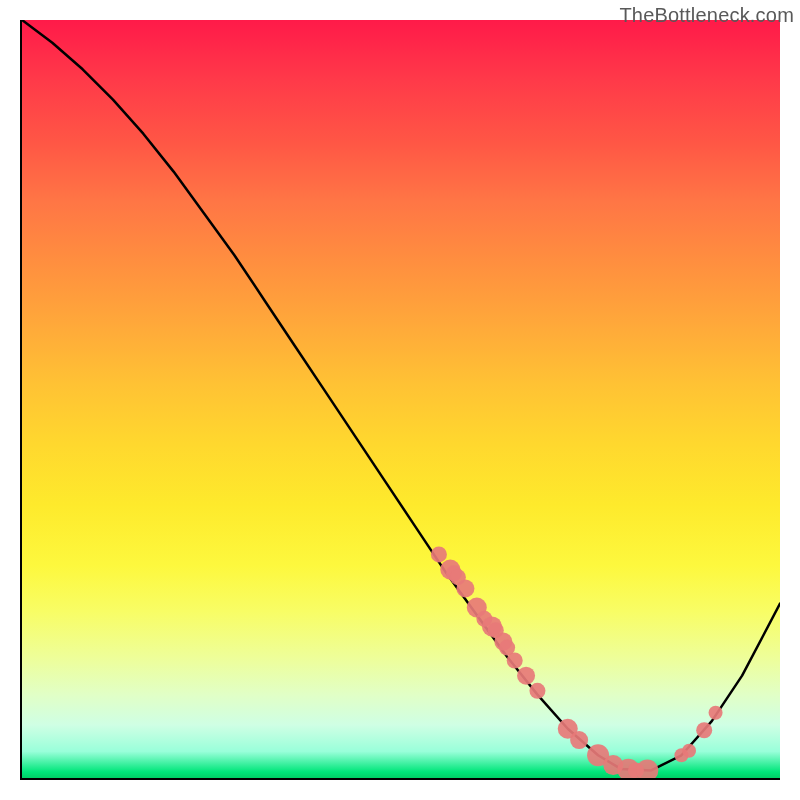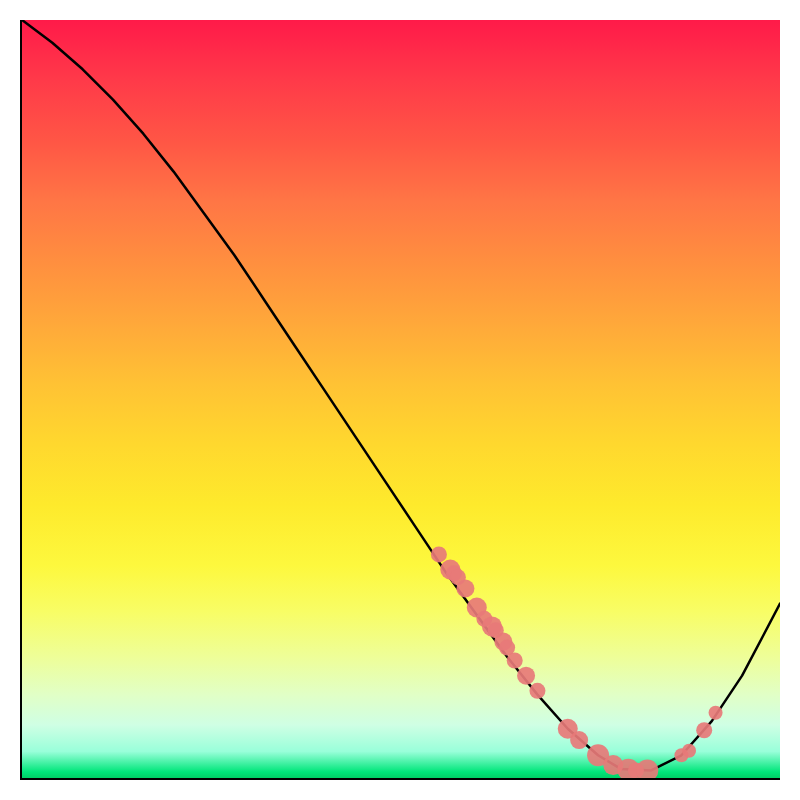--- a/index.html
+++ b/index.html
@@ -101,13 +101,14 @@
           <circle cx="606.40" cy="749.66" r="11" fill="#e77a78" fill-opacity="0.92"></circle>
           <circle cx="613.98" cy="750.42" r="8" fill="#e77a78" fill-opacity="0.92"></circle>
           <circle cx="625.35" cy="750.42" r="11" fill="#e77a78" fill-opacity="0.92"></circle>
           <circle cx="659.46" cy="735.26" r="7" fill="#e77a78" fill-opacity="0.92"></circle>
           <circle cx="667.04" cy="730.71" r="7" fill="#e77a78" fill-opacity="0.92"></circle>
           <circle cx="682.20" cy="710.25" r="8" fill="#e77a78" fill-opacity="0.92"></circle>
           <circle cx="693.57" cy="692.81" r="7" fill="#e77a78" fill-opacity="0.92"></circle>
         </g>
     </svg>
   </div>
+  <div class="watermark">TheBottleneck.com</div>
 </div>
 
 </body></html>

